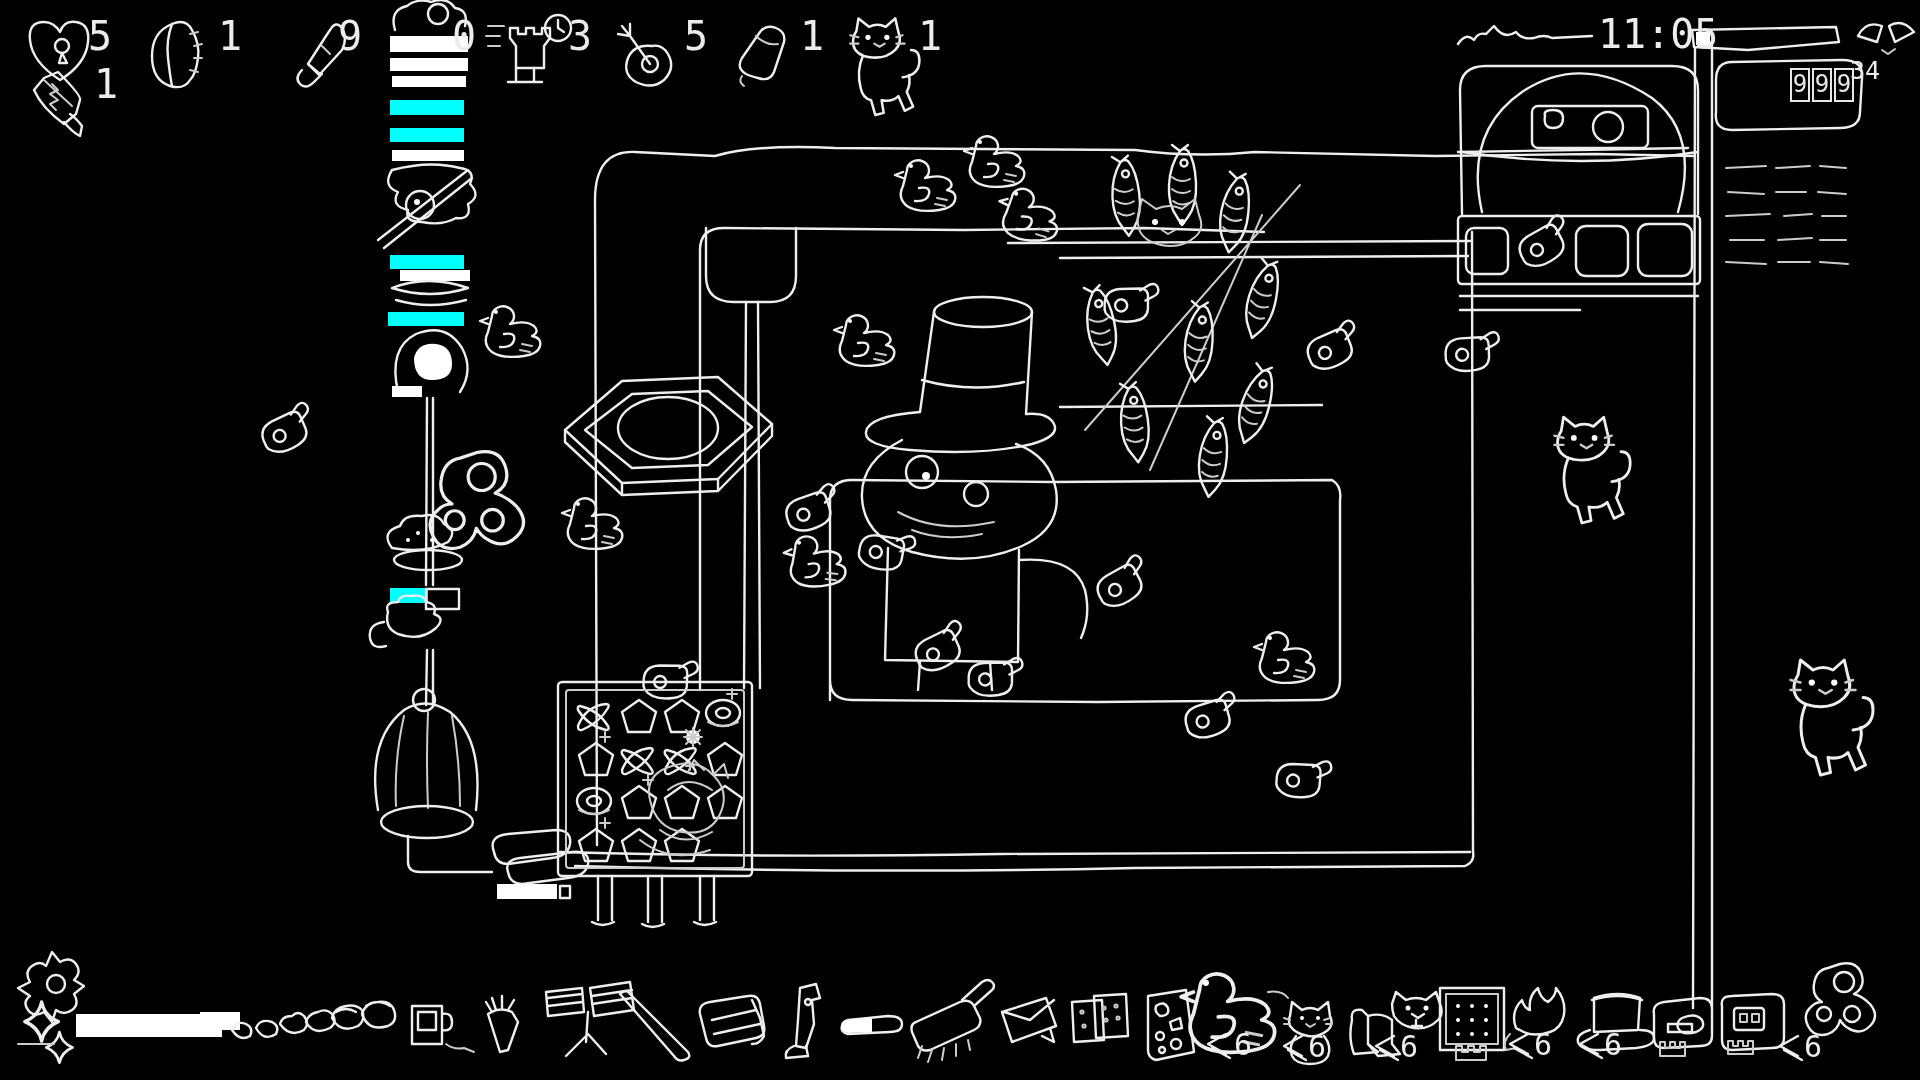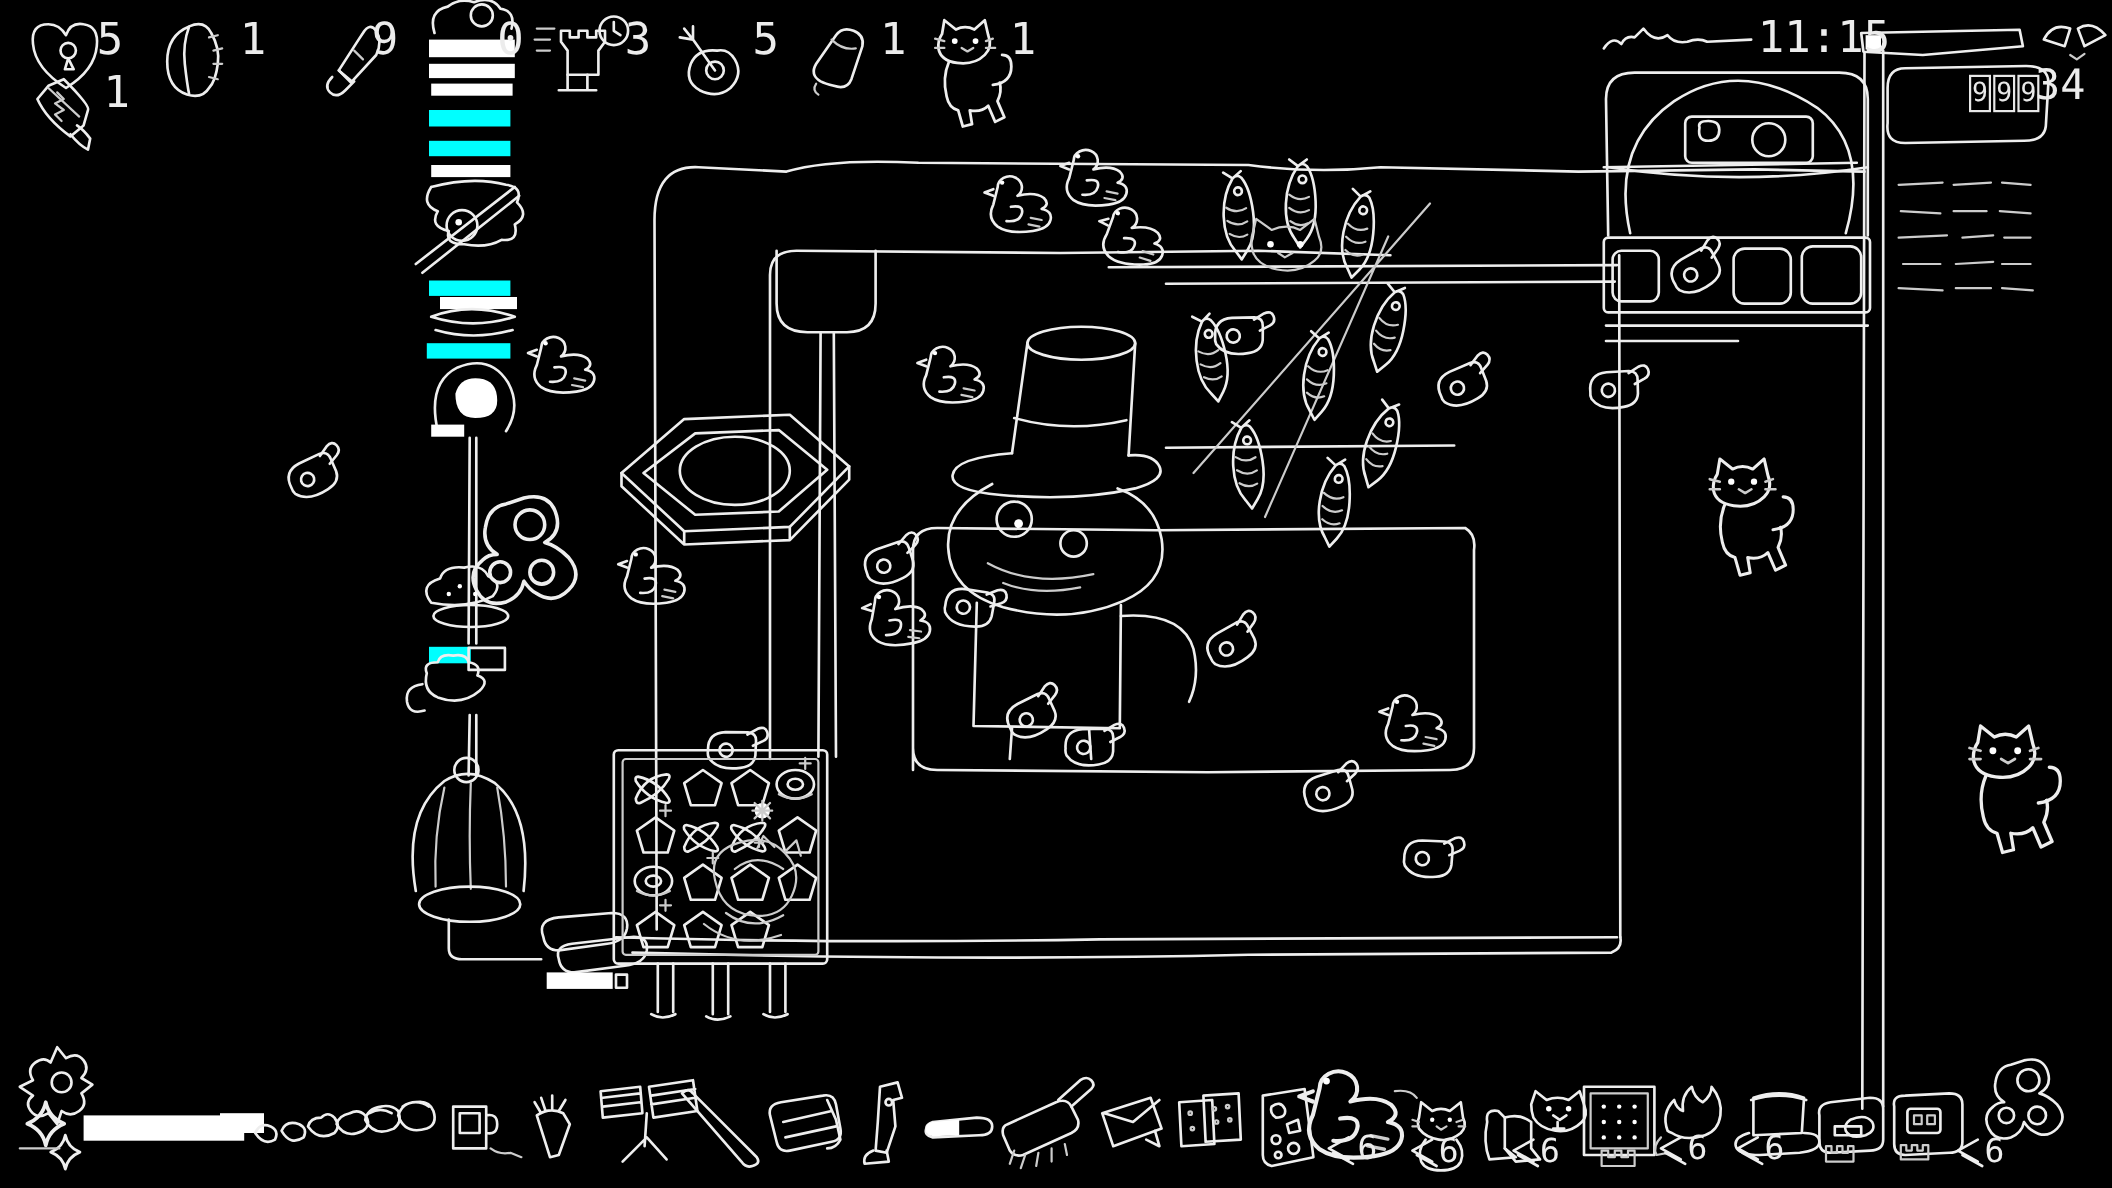--- a/index.html
+++ b/index.html
@@ -582,28 +582,28 @@
 <span class="txt" style="left:88px;top:16px;">5</span>
 <span class="txt" style="left:218px;top:16px;">1</span>
 <span class="txt" style="left:338px;top:16px;">9</span>
 <span class="txt" style="left:452px;top:16px;">0</span>
 <span class="txt" style="left:568px;top:16px;">3</span>
 <span class="txt" style="left:684px;top:16px;">5</span>
 <span class="txt" style="left:800px;top:16px;">1</span>
 <span class="txt" style="left:918px;top:16px;">1</span>
 <span class="txt" style="left:94px;top:64px;">1</span>
 
-<span class="txt" style="left:1598px;top:14px;">11:15</span>
+<span class="txt" style="left:1598px;top:14px;">11:05</span>
 
 <div class="digitbox" style="left:1790px;top:68px;">
   <span>9</span>
   <span>9</span>
   <span>9</span>
 </div>
-<span class="txt" style="left:1850px;top:58px;font-size:38px;">34</span>
+<span class="txt" style="left:1850px;top:58px;font-size:25px;">34</span>
 
 <span class="txt small" style="left:1234px;top:1030px;">6</span>
 <span class="txt small" style="left:1308px;top:1032px;">6</span>
 <span class="txt small" style="left:1400px;top:1032px;">6</span>
 <span class="txt small" style="left:1534px;top:1030px;">6</span>
 <span class="txt small" style="left:1604px;top:1030px;">6</span>
 <span class="txt small" style="left:1804px;top:1032px;">6</span>
 
 </div>
 

